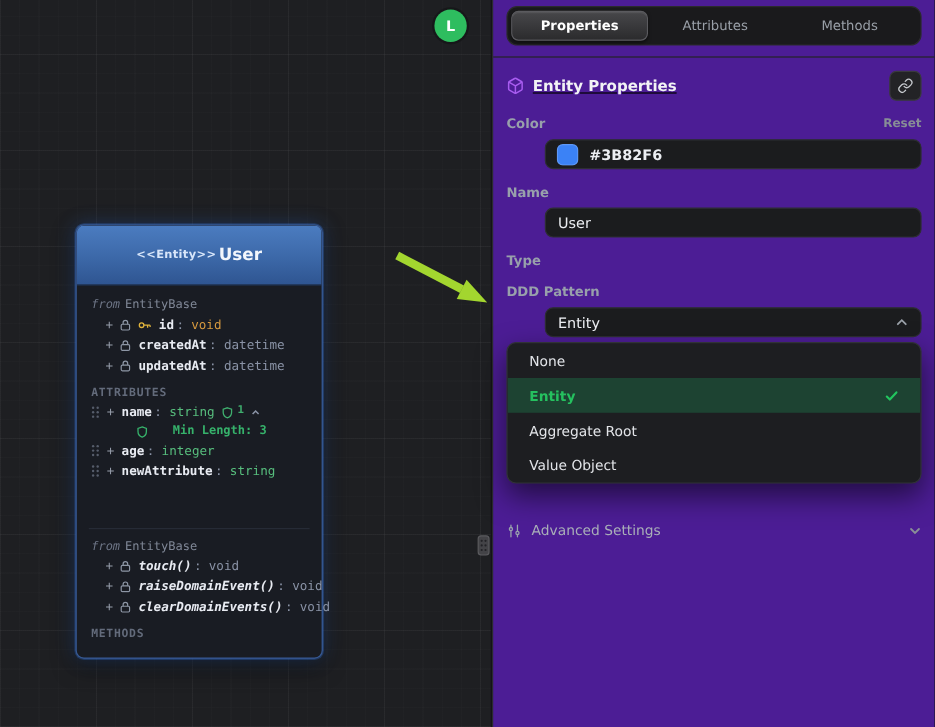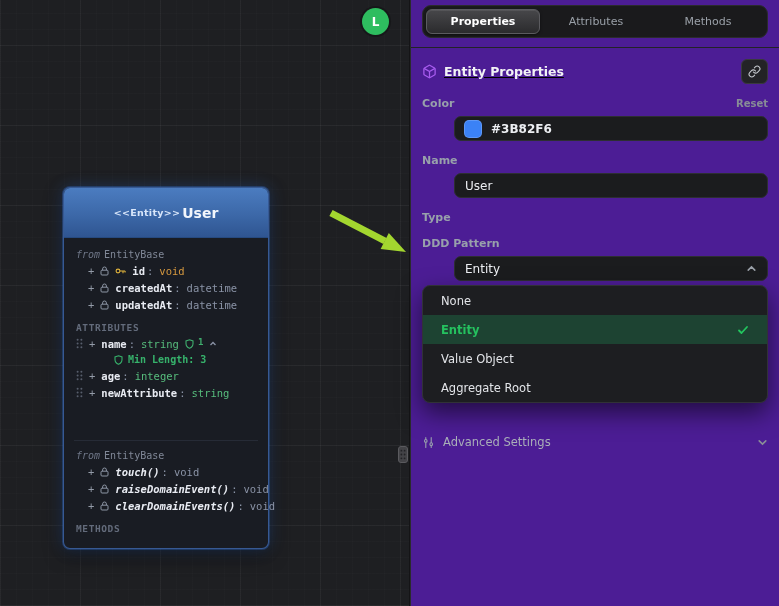--- a/index.html
+++ b/index.html
@@ -37,21 +37,21 @@
   .crow{display:flex;align-items:center;height:17px;padding:0 12px;gap:6px;white-space:nowrap;}
   .crow.inh{padding-left:24px;}
   .vis{color:#949ba8;}
   .nm{font-weight:bold;color:#e8ebf2;}
   .mname{font-weight:bold;font-style:italic;color:#e8ebf2;}
   .sep{color:#8a93a6;margin-left:-4px;}
   .ty-gray{color:#8a93a6;}
   .ty-green{color:#57bd7d;}
   .ty-orange{color:#d6993f;}
   .badge{color:#3fae6e;font-size:9px;font-weight:bold;margin-left:-2px;position:relative;top:-2px;}
-  .constraint{padding-left:50px;height:15px;display:flex;align-items:center;gap:5px;
+  .constraint{padding-left:50px;height:15px;display:flex;align-items:center;gap:21px;
     color:#36b26b;font-size:10px;font-weight:bold;}
   .dropgap{height:34px;}
   .card-divider{height:1px;background:#262b36;margin:5px 10px 6px;}
   .icn{display:inline-flex;align-items:center;}
 
   
   .resize-handle{position:absolute;left:398px;top:446px;width:10px;height:17px;border-radius:3px;
     background:#434347;border:1px solid #5a5a5e;display:flex;align-items:center;justify-content:center;}
 
   
@@ -357,22 +357,22 @@
     <div class="dropdown">
       <div class="opt">None</div>
       <div class="opt selected">
         <span>Entity</span>
         <span class="check">
           <svg width="12" height="12" viewBox="0 0 12 12" fill="none" stroke="#22c55e" stroke-width="1.8" stroke-linecap="round" stroke-linejoin="round">
               <path d="M2 6.5 L4.5 9 L10 3"></path>
             </svg>
         </span>
       </div>
+      <div class="opt">Aggregate Root</div>
       <div class="opt">Value Object</div>
-      <div class="opt">Aggregate Root</div>
     </div>
 
     <div class="adv-row">
       <span class="icn">
         <svg width="13" height="13" viewBox="0 0 24 24" fill="none" stroke="#9aa3ad" stroke-width="2" stroke-linecap="round">
             <path d="M7 3v3M7 12v9M17 3v9M17 18v3"></path>
             <circle cx="7" cy="9" r="2.4"></circle>
             <circle cx="17" cy="15" r="2.4"></circle>
           </svg>
       </span>

